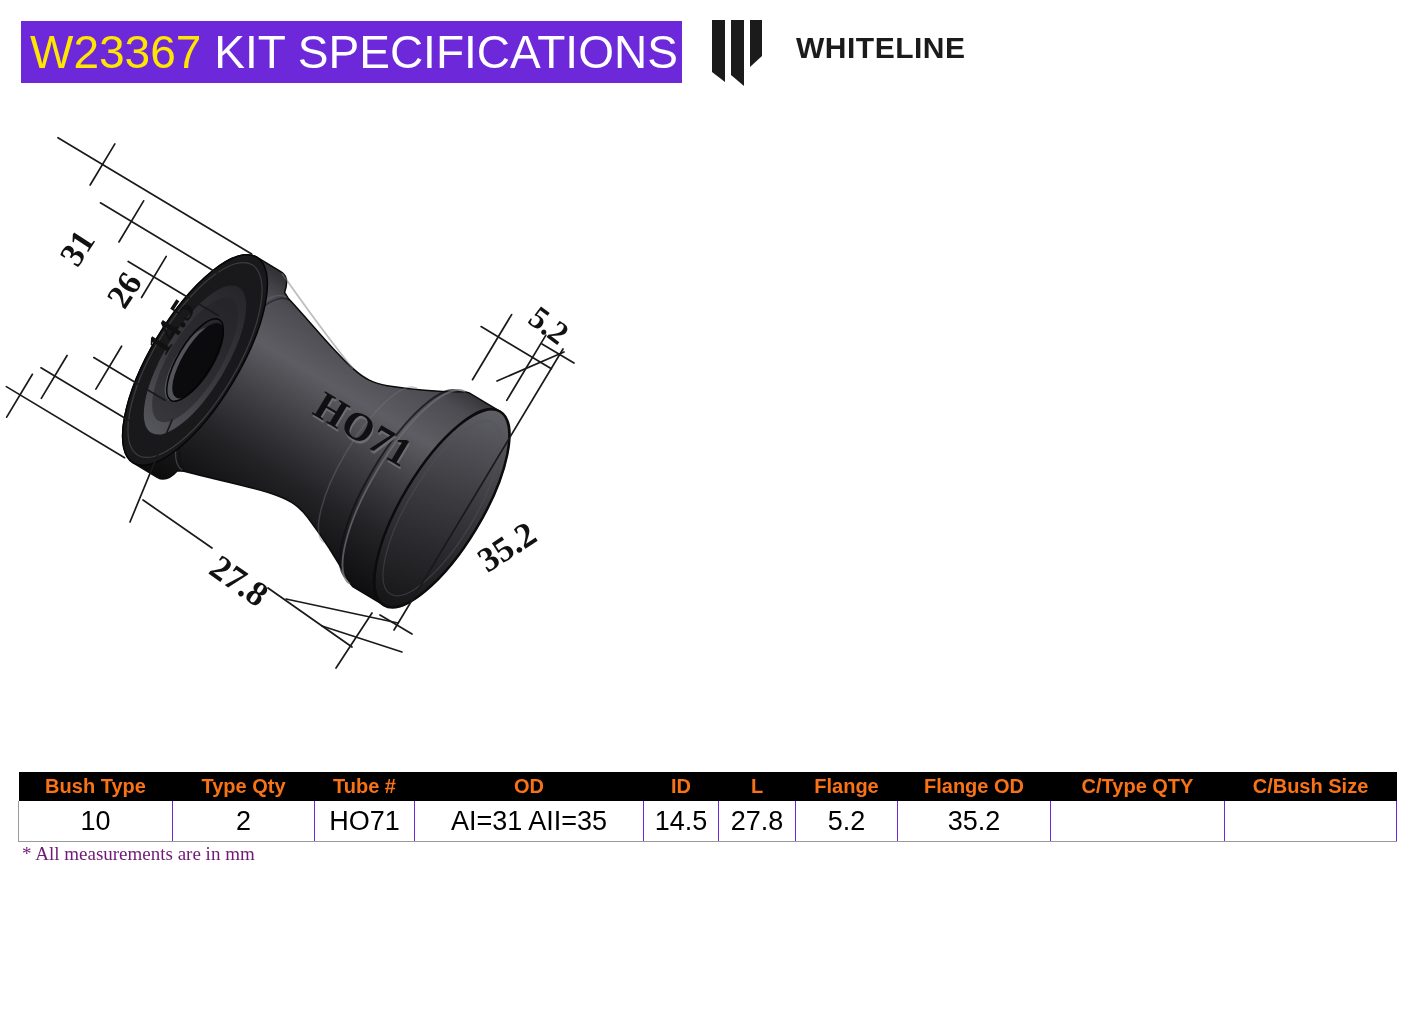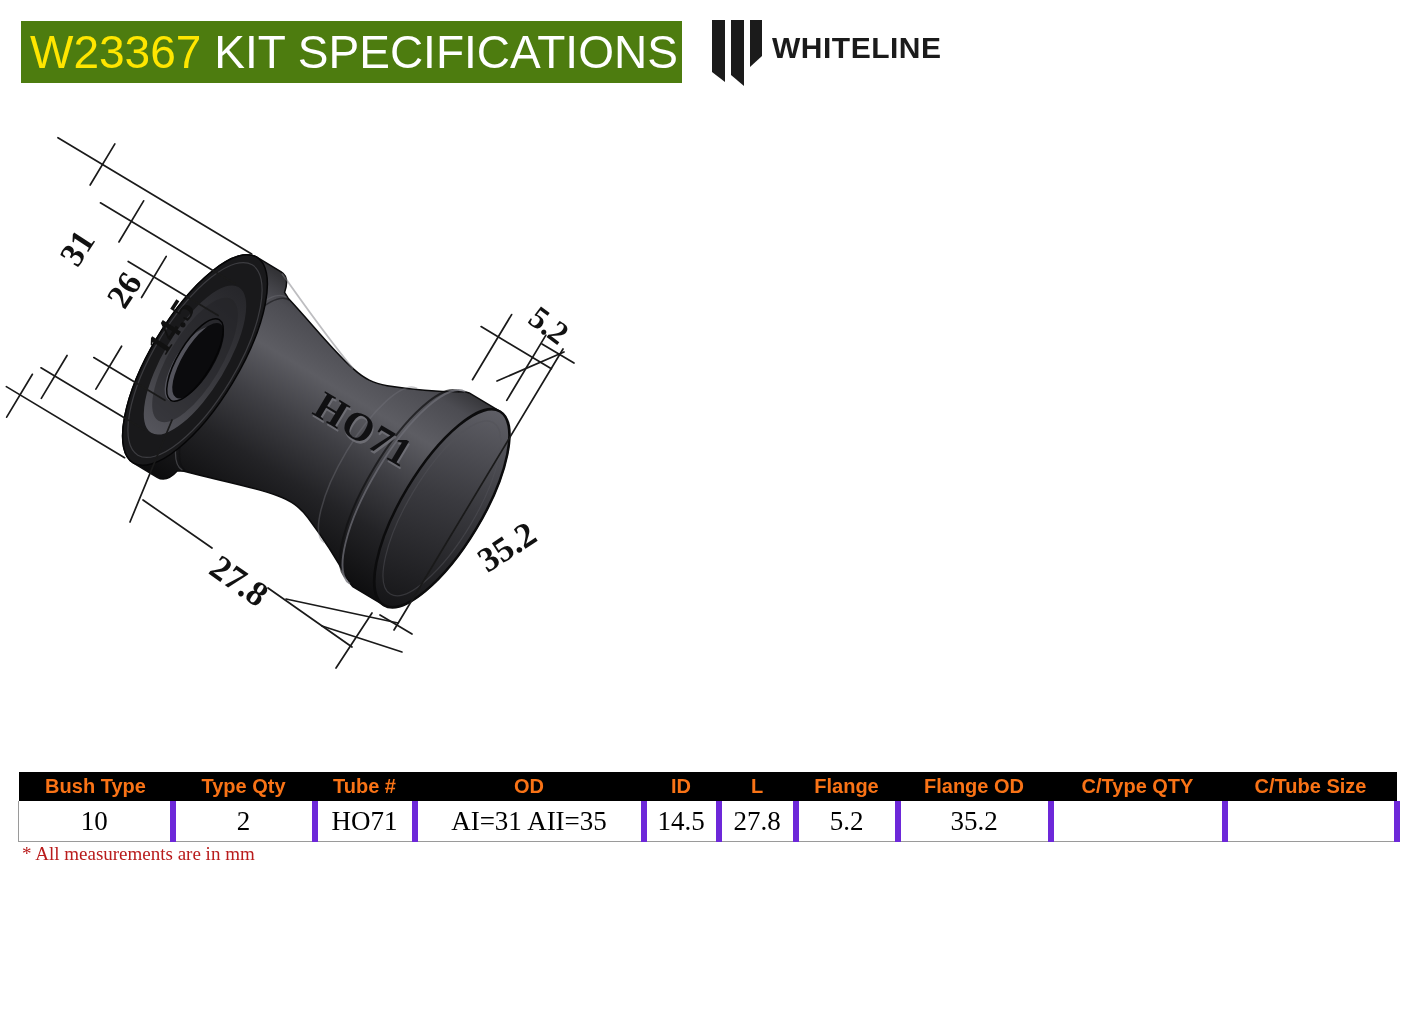--- a/index.html
+++ b/index.html
@@ -1,37 +1,37 @@
 <!DOCTYPE html>
 <html><head>
 <meta charset="utf-8">
 <style>
   html,body{margin:0;padding:0;background:#fff;}
   .page{position:relative;width:1410px;height:1016px;background:#ffffff;overflow:hidden;
         font-family:"Liberation Sans",sans-serif;}
   
-  .title-bar{position:absolute;left:21px;top:21px;width:661px;height:62px;background:#4d7c0f;
+  .title-bar{position:absolute;left:21px;top:21px;width:661px;height:62px;background:#6d28d9;
              color:#fff;font-size:46px;line-height:62px;white-space:nowrap;padding-left:9px;box-sizing:border-box;}
   .kit-code{color:#ffe600;margin-right:13px;}
   .logo-wrap{position:absolute;left:712px;top:14px;width:290px;height:76px;}
   .logo-icon{position:absolute;left:0;top:6px;}
-  .wordmark{position:absolute;left:60px;top:19px;font-size:30px;line-height:30px;font-weight:700;
+  .wordmark{position:absolute;left:84px;top:19px;font-size:30px;line-height:30px;font-weight:700;
             color:#1b1b1b;letter-spacing:0.5px;}
   
   .diagram{position:absolute;left:0;top:0;}
   .dim-label{font-family:"Liberation Serif",serif;font-weight:bold;fill:#111;}
   .dim-line{stroke:#1a1a1a;stroke-width:1.7;fill:none;stroke-linecap:round;}
   
   .spec-table{position:absolute;left:18px;top:772px;width:1378px;border-collapse:collapse;table-layout:fixed;}
   .spec-table th{background:#000;color:#f97316;font-size:20px;font-weight:700;height:29px;padding:0;
                  font-family:"Liberation Sans",sans-serif;}
-  .spec-table td{height:40px;text-align:center;font-family:Liberation Serif, serif;font-size:27px;color:#000;
-                 border-right:6px solid #6d28d9;border-bottom:1px solid #9a9a9a;padding:0;}
+  .spec-table td{height:40px;text-align:center;font-family:Liberation Sans, sans-serif;font-size:27px;color:#000;
+                 border-right:1px solid #6d28d9;border-bottom:1px solid #9a9a9a;padding:0;}
   .spec-table td:first-child{border-left:1px solid #9a9a9a;}
-  .footnote{position:absolute;left:22px;top:843px;font-family:"Liberation Serif",serif;font-size:19px;color:#b91c1c;}
+  .footnote{position:absolute;left:22px;top:843px;font-family:"Liberation Serif",serif;font-size:19px;color:#701a75;}
 </style>
 </head>
 <body>
 
 <div class="page">
 
   <div class="title-bar"><span class="kit-code">W23367</span><span>KIT SPECIFICATIONS</span></div>
 
   <div class="logo-wrap">
     <svg class="logo-icon" width="50" height="66" viewBox="0 0 50 66">
@@ -166,21 +166,21 @@
       <tr>
         <th>Bush Type</th>
         <th>Type Qty</th>
         <th>Tube #</th>
         <th>OD</th>
         <th>ID</th>
         <th>L</th>
         <th>Flange</th>
         <th>Flange OD</th>
         <th>C/Type QTY</th>
-        <th>C/Tube Size</th>
+        <th>C/Bush Size</th>
       </tr>
     </thead>
     <tbody>
       <tr>
         <td>10</td>
         <td>2</td>
         <td>HO71</td>
         <td>AI=31 AII=35</td>
         <td>14.5</td>
         <td>27.8</td>

